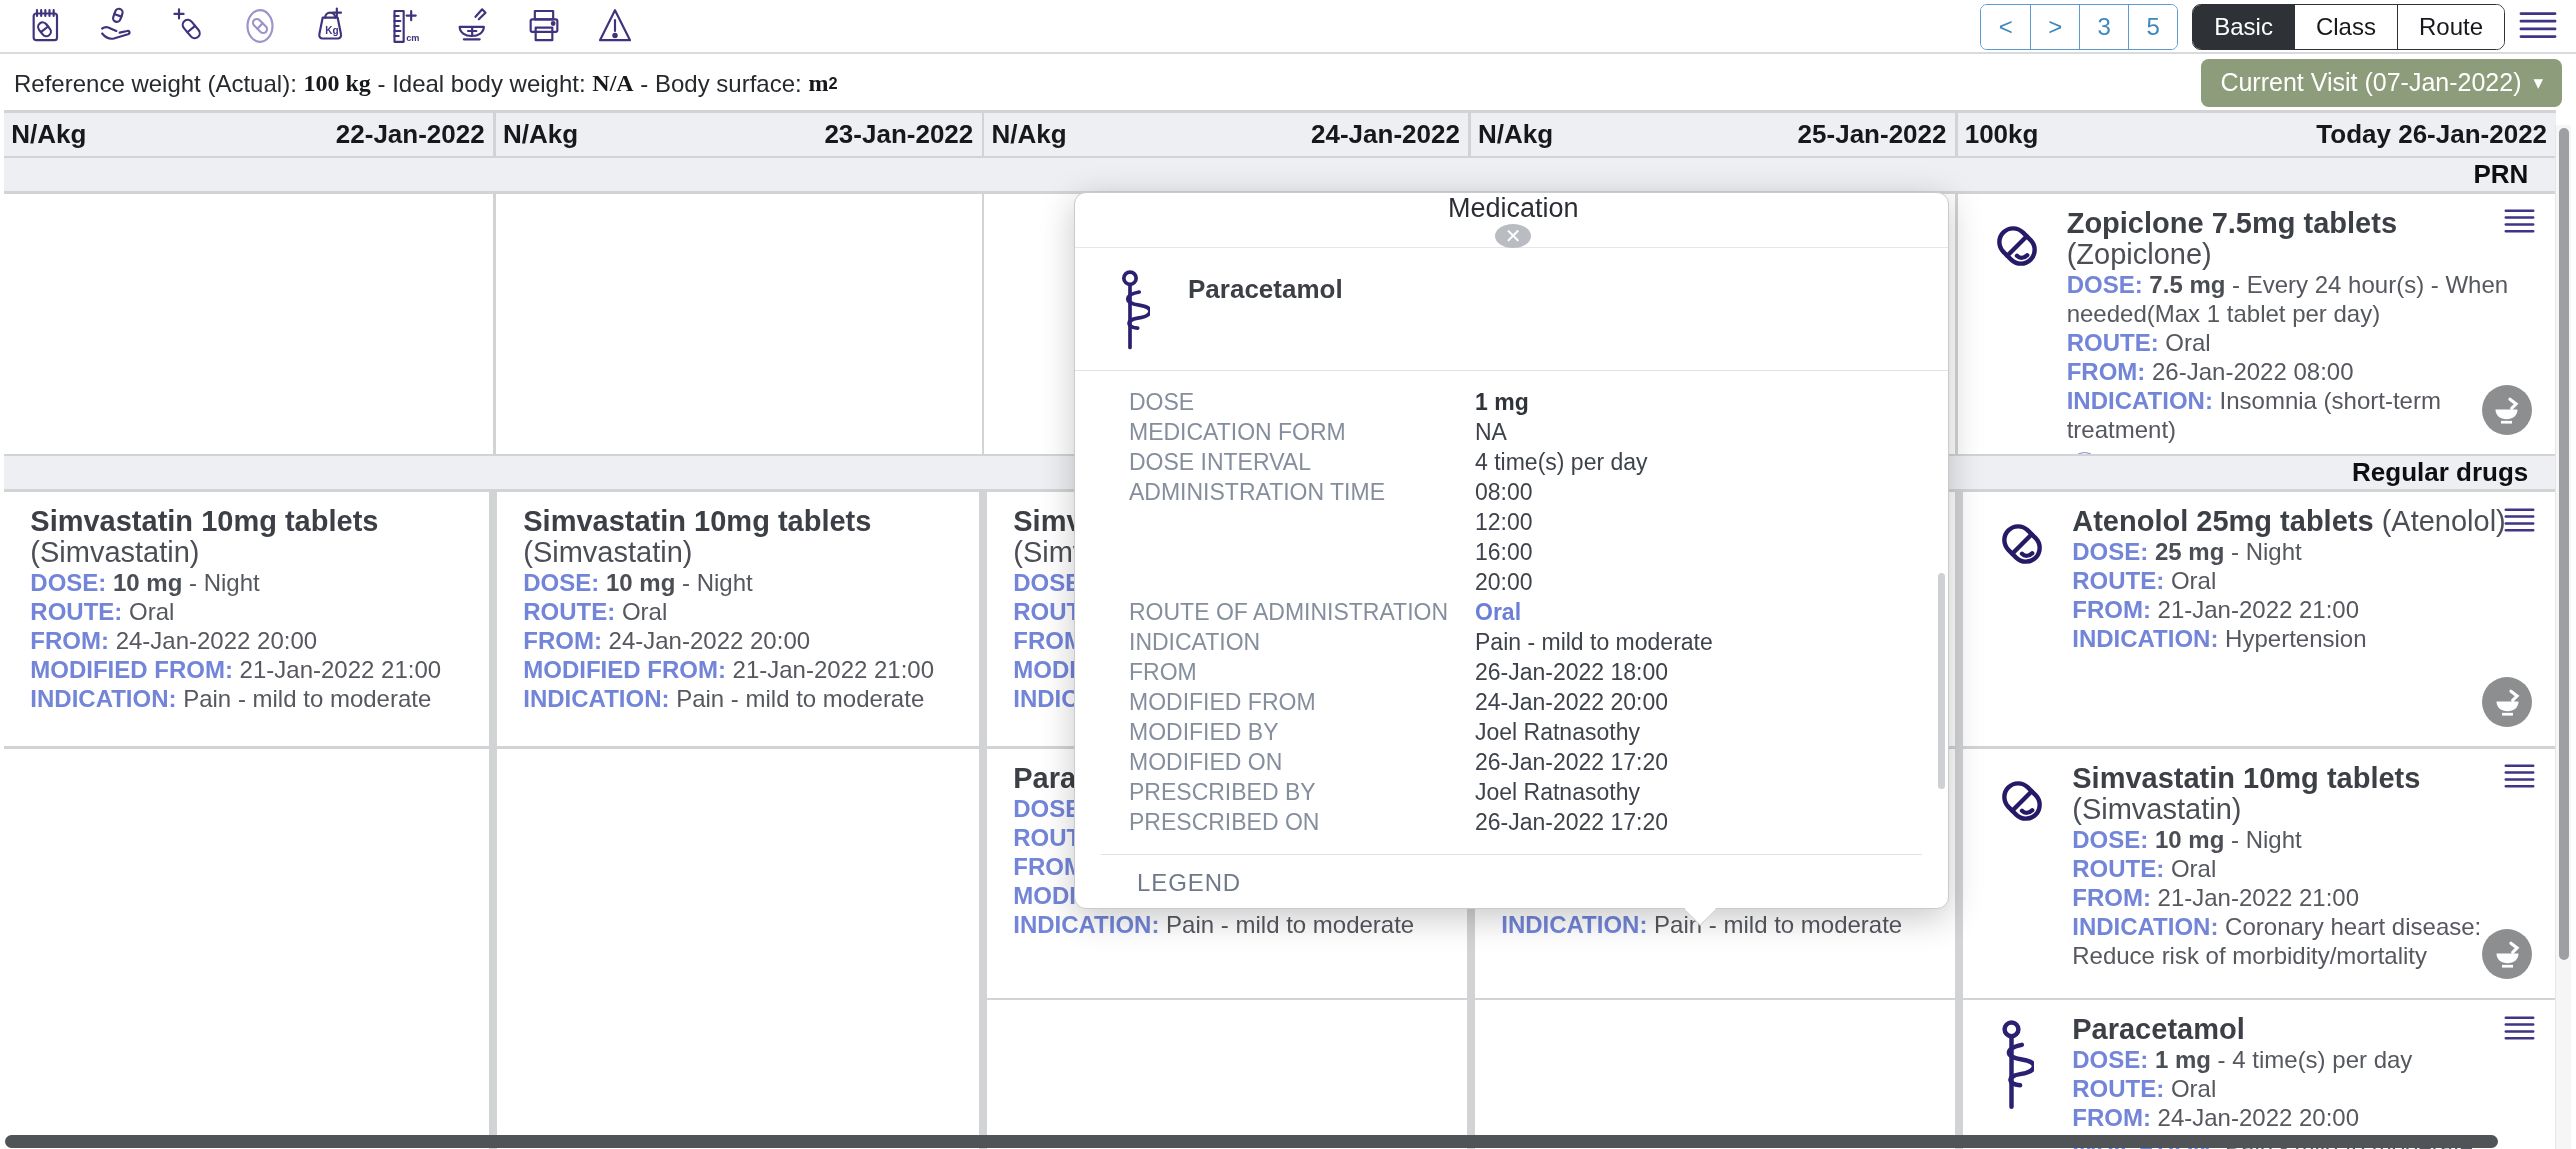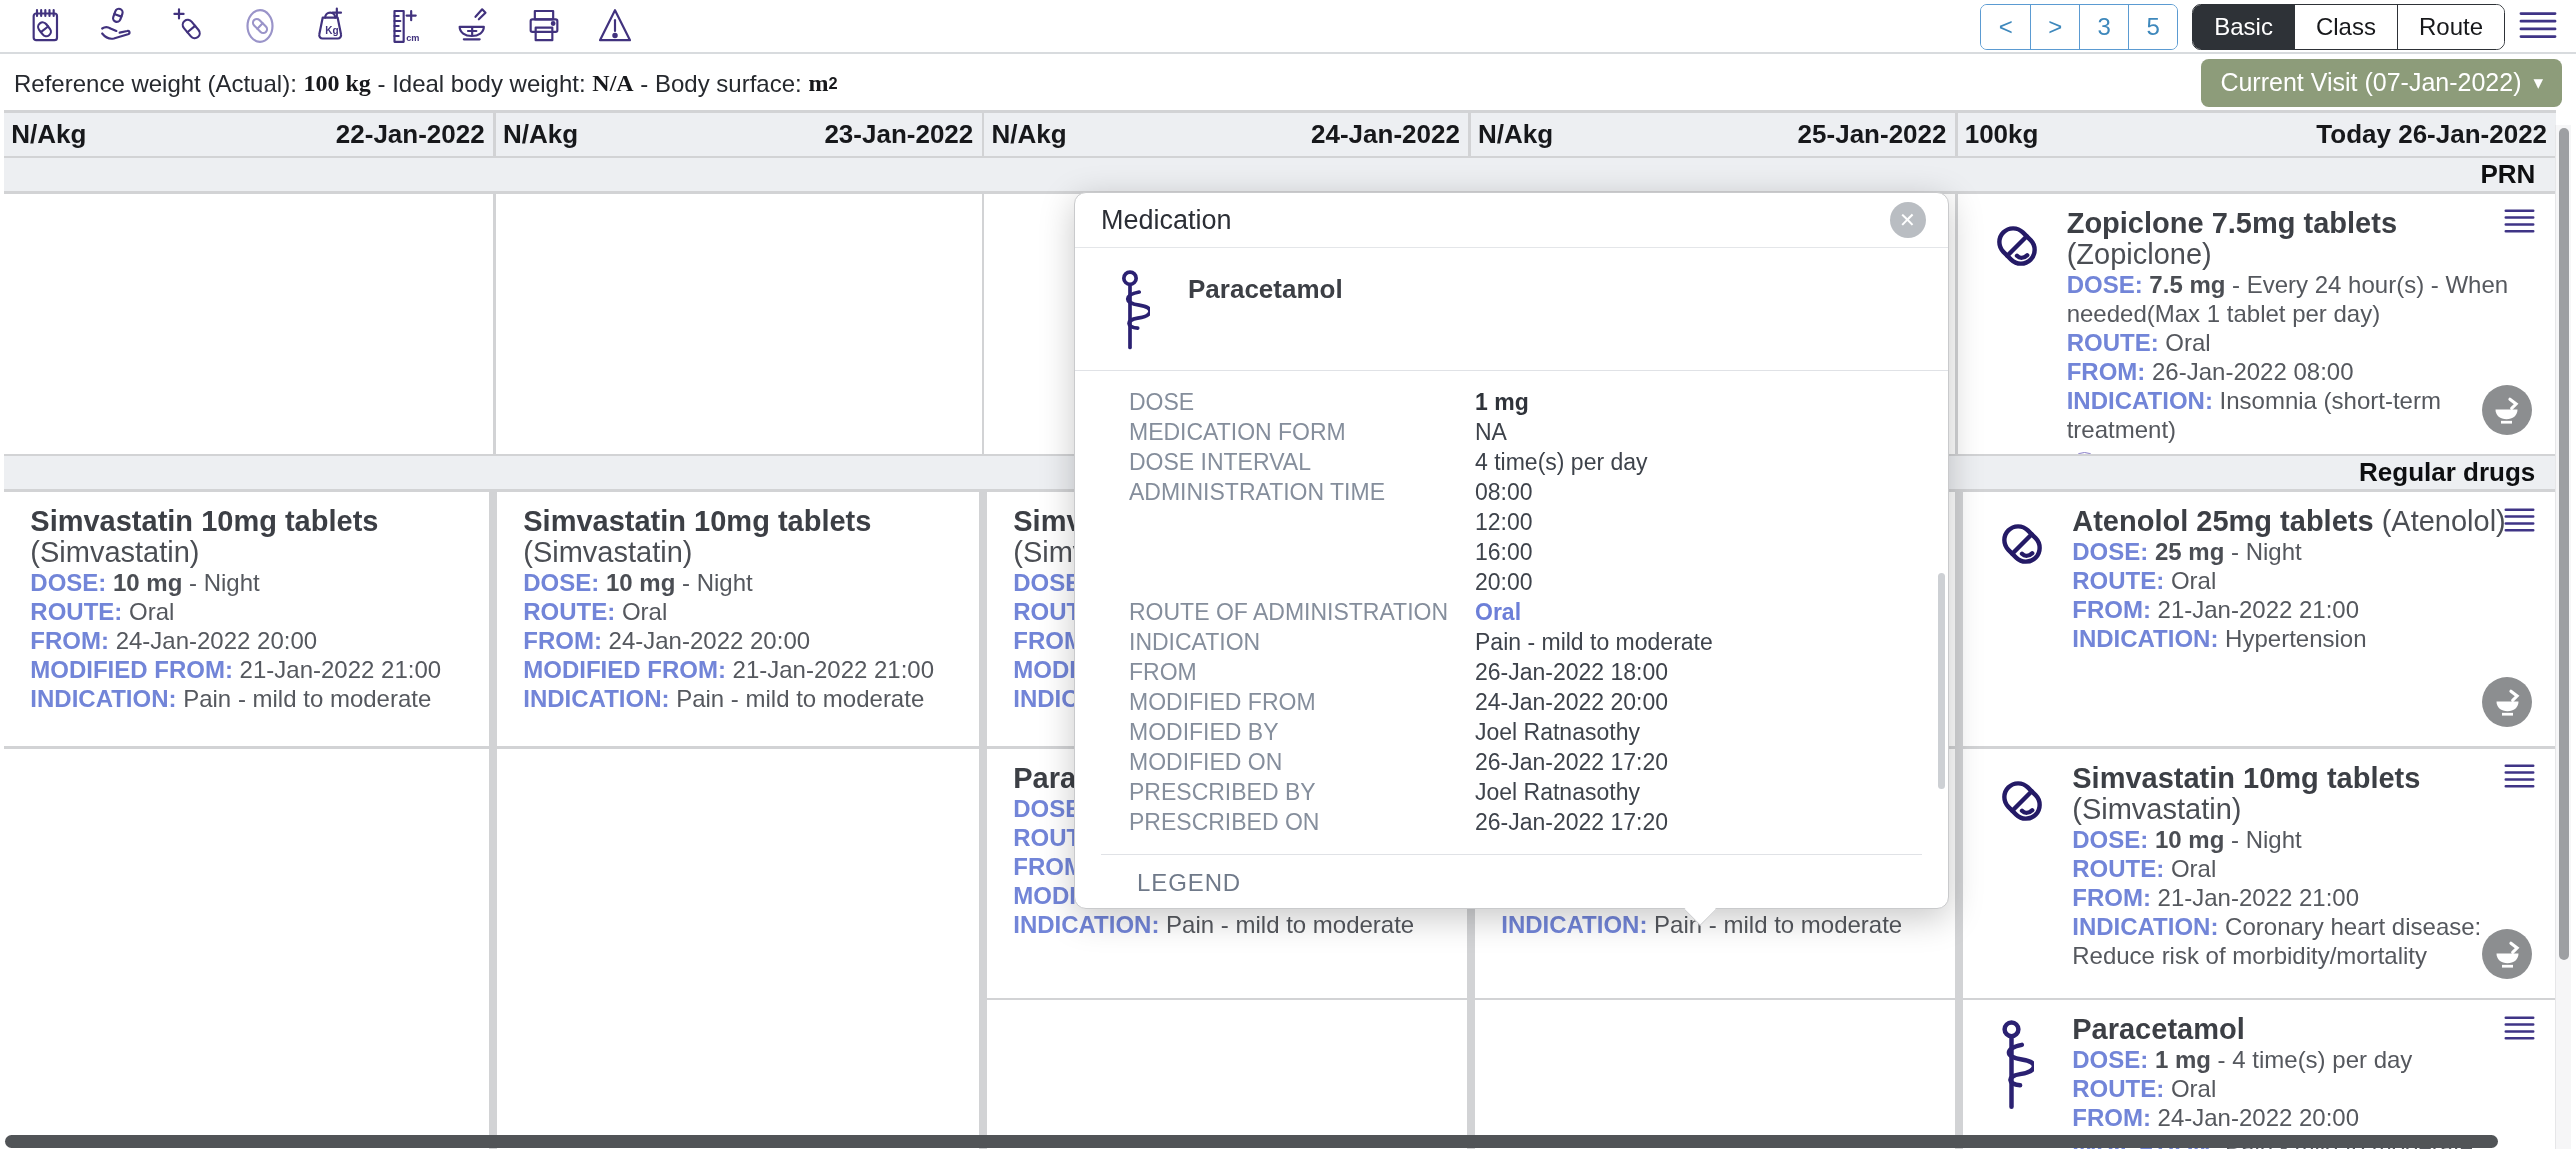--- a/index.html
+++ b/index.html
@@ -37,21 +37,21 @@
     border-radius:7.8px; display:flex; align-items:center; padding:0 19px; font-size:25px; cursor:pointer; }
   .visit-btn .caret { margin-left:12px; font-size:19px; }
 
   
   .grid { position:absolute; left:4.3px; top:110px; width:2552px; height:1040px;
     background:#d2d3d5; display:flex; flex-direction:column; gap:2.6px; padding-top:2.6px; }
   .row { display:flex; gap:2.6px; }
   .hcell { height:43px; background:#edeff2; display:flex; align-items:center;
     justify-content:space-between; padding:0 8.6px 0 7px; font-size:26px; font-weight:600; color:#17181b; }
   .band { height:33px; background:#edeff2; display:flex; align-items:center; justify-content:flex-end;
-    padding-right:21px; font-size:26px; font-weight:700; color:#0e0f11; }
+    padding-right:28px; font-size:26px; font-weight:700; color:#0e0f11; }
   .w1{width:489px;} .w2{width:486px;} .w3{width:484px;} .w4{width:484px;} .w5{width:598px;}
   .regular { flex:1; display:flex; gap:8px; min-height:0; }
   .gcol { display:flex; flex-direction:column; gap:2.6px; }
   .cell { background:#fff; position:relative; }
   .h-prn { height:260px; }
   .h-r1 { height:254px; }
   .h-r2 { height:249px; }
   .grow { flex:1; }
 
   
@@ -73,21 +73,21 @@
   .mortar-btn svg { width:33px; height:33px; }
   .cd-badge { display:inline-flex; align-items:center; justify-content:center; width:29px; height:29px;
     border:1.7px solid #8a7fc9; border-radius:50%; color:#b03a37; font-size:14px; font-weight:700; margin:8.6px 0 0 3.5px; }
 
   
   .modal { position:absolute; left:1074px; top:192px; width:875px; height:717px; background:#fff;
     border:1.7px solid #c9cacc; border-radius:12px; box-shadow:0 8.6px 35px rgba(0,0,0,.22); z-index:50; }
   .modal-tail { position:absolute; left:614px; bottom:-12px; width:22.5px; height:22.5px; background:#fff;
     transform:rotate(45deg); border-right:1.7px solid #c9cacc; border-bottom:1.7px solid #c9cacc; }
   .mhead { height:55px; display:flex; align-items:center; padding:0 22.5px 0 26px;
-    border-bottom:1.7px solid #e4e6e9; border-radius:12px 12px 0 0; }
+    border-bottom:1.7px solid #e4e6e9; border-radius:12px 12px 0 0;flex-direction:column; }
   .mtitle { flex:1; font-size:27px; color:#2b2e35; }
   .mclose { width:36px; height:36px; border-radius:50%; background:#b9bdc2; color:#fff; font-size:20px;
     display:flex; align-items:center; justify-content:center; cursor:pointer; }
   .mdrug { display:flex; gap:38px; padding:21px 35px 14px 35px; height:123px; border-bottom:1.7px solid #e0e2e6; }
   .mdrug svg { width:40px; height:83px; stroke:#2b2172; fill:none; stroke-width:2.4; stroke-linecap:round; }
   .mdrugname { font-size:26px; font-weight:700; color:#3c3f45; padding-top:5.2px; }
   .mdetails { padding:15.6px 35px 5.2px 54px; }
   .mrow { display:flex; font-size:23px; line-height:30px; }
   .mlab { width:346px; color:#858e9c; flex-shrink:0; }
   .mval { color:#3e434b; }

